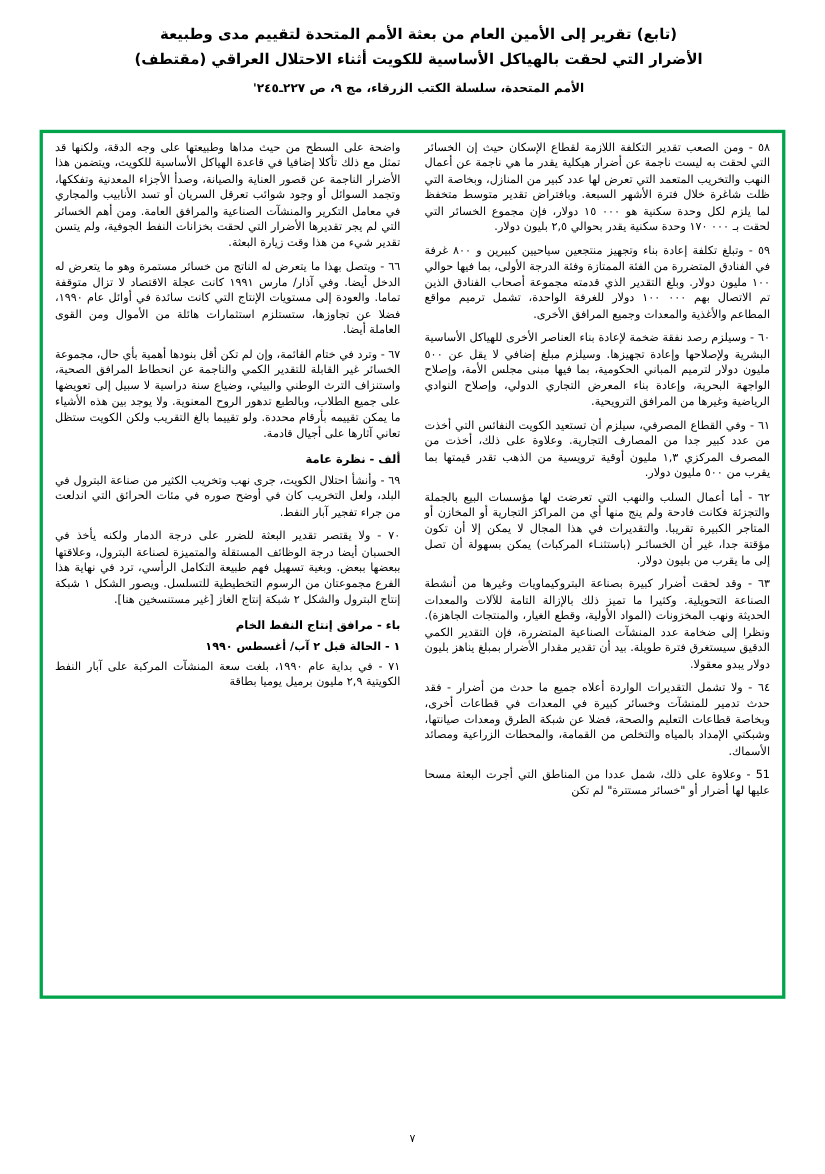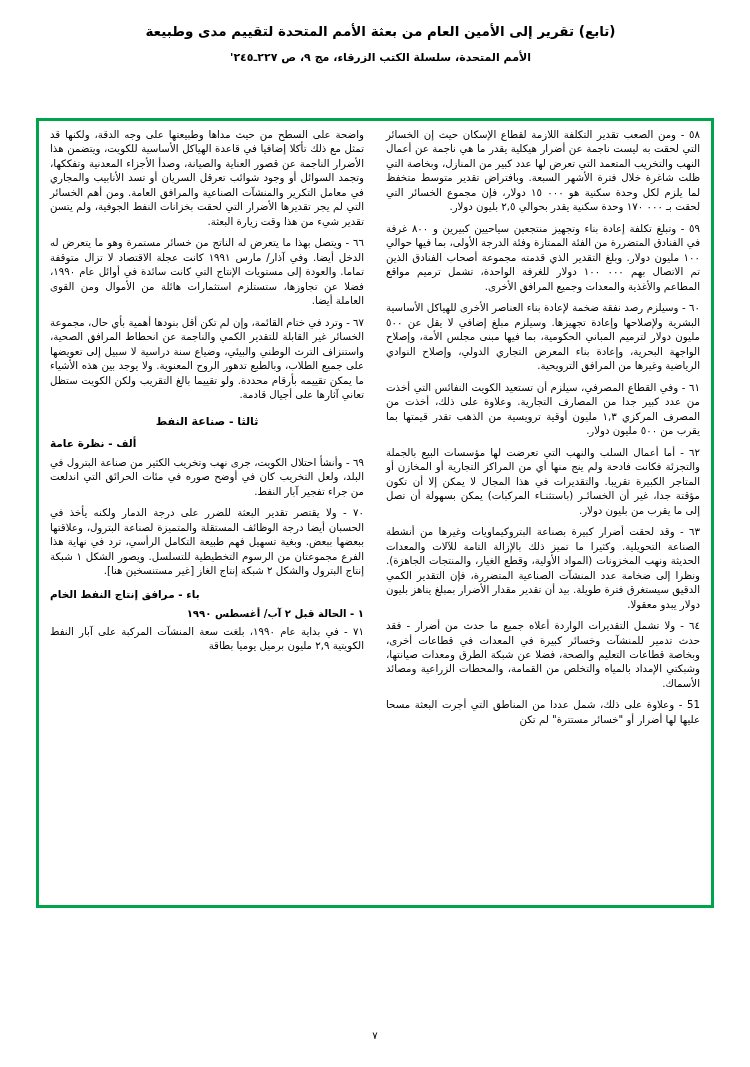--- a/index.html
+++ b/index.html
@@ -73,21 +73,21 @@
   p.par .num {
     white-space: nowrap;
   }
   .sec-title {
     text-align: center;
     font-size: 11px;
     font-weight: bold;
     margin: 12px 0 8px 0;
   }
   .sub-title {
-    text-align: left;
+    text-align: right;
     font-size: 10.5px;
     font-weight: bold;
     margin: 9px 0 7px 0;
   }
   .sub-title2 {
     text-align: right;
     font-size: 10.2px;
     font-weight: bold;
     margin: 8px 0 6px 0;
   }
@@ -100,20 +100,21 @@
     font-size: 10px;
   }
 </style>
 </head>
 <body>
 
 <div class="page">
 
   <div class="header">
     <div class="line">(تابع) تقرير إلى الأمين العام من بعثة الأمم المتحدة لتقييم مدى وطبيعة</div>
+    <div class="line">الأضرار التي لحقت بالهياكل الأساسية للكويت أثناء الاحتلال العراقي (مقتطف)</div>
     <div class="source">الأمم المتحدة، سلسلة الكتب الزرقاء، مج ٩، ص ٢٢٧ـ٢٤٥'</div>
   </div>
 
   <div class="frame"></div>
 
   <div class="cols">
 
     <div class="col">
       <p class="par"><span class="num">٥٨ -</span> <span>ومن الصعب تقدير التكلفة اللازمة لقطاع الإسكان حيث إن الخسائر التي لحقت به ليست ناجمة عن أضرار هيكلية يقدر ما هي ناجمة عن أعمال النهب والتخريب المتعمد التي تعرض لها عدد كبير من المنازل، وبخاصة التي ظلت شاغرة خلال فترة الأشهر السبعة. وبافتراض تقدير متوسط متخفظ لما يلزم لكل وحدة سكنية هو ٠٠٠ ١٥ دولار، فإن مجموع الخسائر التي لحقت بـ ٠٠٠ ١٧٠ وحدة سكنية يقدر بحوالي ٢,٥ بليون دولار.</span></p>
       <p class="par"><span class="num">٥٩ -</span> <span>وتبلغ تكلفة إعادة بناء وتجهيز منتجعين سياحيين كبيرين و ٨٠٠ غرفة في الفنادق المتضررة من الفئة الممتازة وفئة الدرجة الأولى، بما فيها حوالي ١٠٠ مليون دولار. وبلغ التقدير الذي قدمته مجموعة أصحاب الفنادق الذين تم الاتصال بهم ٠٠٠ ١٠٠ دولار للغرفة الواحدة، تشمل ترميم مواقع المطاعم والأغذية والمعدات وجميع المرافق الأخرى.</span></p>
@@ -123,21 +124,20 @@
       <p class="par"><span class="num">٦٣ -</span> <span>وقد لحقت أضرار كبيرة بصناعة البتروكيماويات وغيرها من أنشطة الصناعة التحويلية. وكثيرا ما تميز ذلك بالإزالة التامة للآلات والمعدات الحديثة ونهب المخزونات (المواد الأولية، وقطع الغيار، والمنتجات الجاهزة). ونظرا إلى ضخامة عدد المنشآت الصناعية المتضررة، فإن التقدير الكمي الدقيق سيستغرق فترة طويلة. بيد أن تقدير مقدار الأضرار بمبلغ يناهز بليون دولار يبدو معقولا.</span></p>
       <p class="par"><span class="num">٦٤ -</span> <span>ولا تشمل التقديرات الواردة أعلاه جميع ما حدث من أضرار - فقد حدث تدمير للمنشآت وخسائر كبيرة في المعدات في قطاعات أخرى، وبخاصة قطاعات التعليم والصحة، فضلا عن شبكة الطرق ومعدات صيانتها، وشبكتي الإمداد بالمياه والتخلص من القمامة، والمحطات الزراعية ومصائد الأسماك.</span></p>
       <p class="par"><span class="num">51 -</span> <span>وعلاوة على ذلك، شمل عددا من المناطق التي أجرت البعثة مسحا عليها لها أضرار أو "خسائر مستترة" لم تكن</span></p>
     </div>
 
     <div class="col">
       <p class="par"><span>واضحة على السطح من حيث مداها وطبيعتها على وجه الدقة، ولكنها قد تمثل مع ذلك تأكلا إضافيا في قاعدة الهياكل الأساسية للكويت، ويتضمن هذا الأضرار الناجمة عن قصور العناية والصيانة، وصدأ الأجزاء المعدنية وتفككها، وتجمد السوائل أو وجود شوائب تعرقل السريان أو تسد الأنابيب والمجاري في معامل التكرير والمنشآت الصناعية والمرافق العامة. ومن أهم الخسائر التي لم يجر تقديرها الأضرار التي لحقت بخزانات النفط الجوفية، ولم يتسن تقدير شيء من هذا وقت زيارة البعثة.</span></p>
       <p class="par"><span class="num">٦٦ -</span> <span>ويتصل بهذا ما يتعرض له الناتج من خسائر مستمرة وهو ما يتعرض له الدخل أيضا. وفي آذار/ مارس ١٩٩١ كانت عجلة الاقتصاد لا تزال متوقفة تماما. والعودة إلى مستويات الإنتاج التي كانت سائدة في أوائل عام ١٩٩٠، فضلا عن تجاوزها، ستستلزم استثمارات هائلة من الأموال ومن القوى العاملة أيضا.</span></p>
       <p class="par"><span class="num">٦٧ -</span> <span>وترد في ختام القائمة، وإن لم تكن أقل بنودها أهمية بأي حال، مجموعة الخسائر غير القابلة للتقدير الكمي والناجمة عن انحطاط المرافق الصحية، واستنزاف الترث الوطني والبيئي، وضياع سنة دراسية لا سبيل إلى تعويضها على جميع الطلاب، وبالطبع تدهور الروح المعنوية. ولا يوجد بين هذه الأشياء ما يمكن تقييمه بأرقام محددة. ولو تقييما بالغ التقريب ولكن الكويت ستظل تعاني آثارها على أجيال قادمة.</span></p>
 
-      <div class="sec-title">ثالثا - صناعة النفط</div>
       <div class="sub-title">ألف - نظرة عامة</div>
 
       <p class="par"><span class="num">٦٩ -</span> <span>وأنشأ احتلال الكويت، جرى نهب وتخريب الكثير من صناعة البترول في البلد، ولعل التخريب كان في أوضح صوره في مئات الحرائق التي اندلعت من جراء تفجير آبار النفط.</span></p>
       <p class="par"><span class="num">٧٠ -</span> <span>ولا يقتصر تقدير البعثة للضرر على درجة الدمار ولكنه يأخذ في الحسبان أيضا درجة الوظائف المستقلة والمتميزة لصناعة البترول، وعلاقتها ببعضها ببعض. وبغية تسهيل فهم طبيعة التكامل الرأسي، ترد في نهاية هذا الفرع مجموعتان من الرسوم التخطيطية للتسلسل. ويصور الشكل ١ شبكة إنتاج البترول والشكل ٢ شبكة إنتاج الغاز [غير مستنسخين هنا].</span></p>
 
       <div class="sub-title">باء - مرافق إنتاج النفط الخام</div>
       <div class="sub-title2">١ - الحالة قبل ٢ آب/ أغسطس ١٩٩٠</div>
 
       <p class="par"><span class="num">٧١ -</span> <span>في بداية عام ١٩٩٠، بلغت سعة المنشآت المركبة على آبار النفط الكويتية ٢,٩ مليون برميل يوميا بطاقة</span></p>
     </div>

